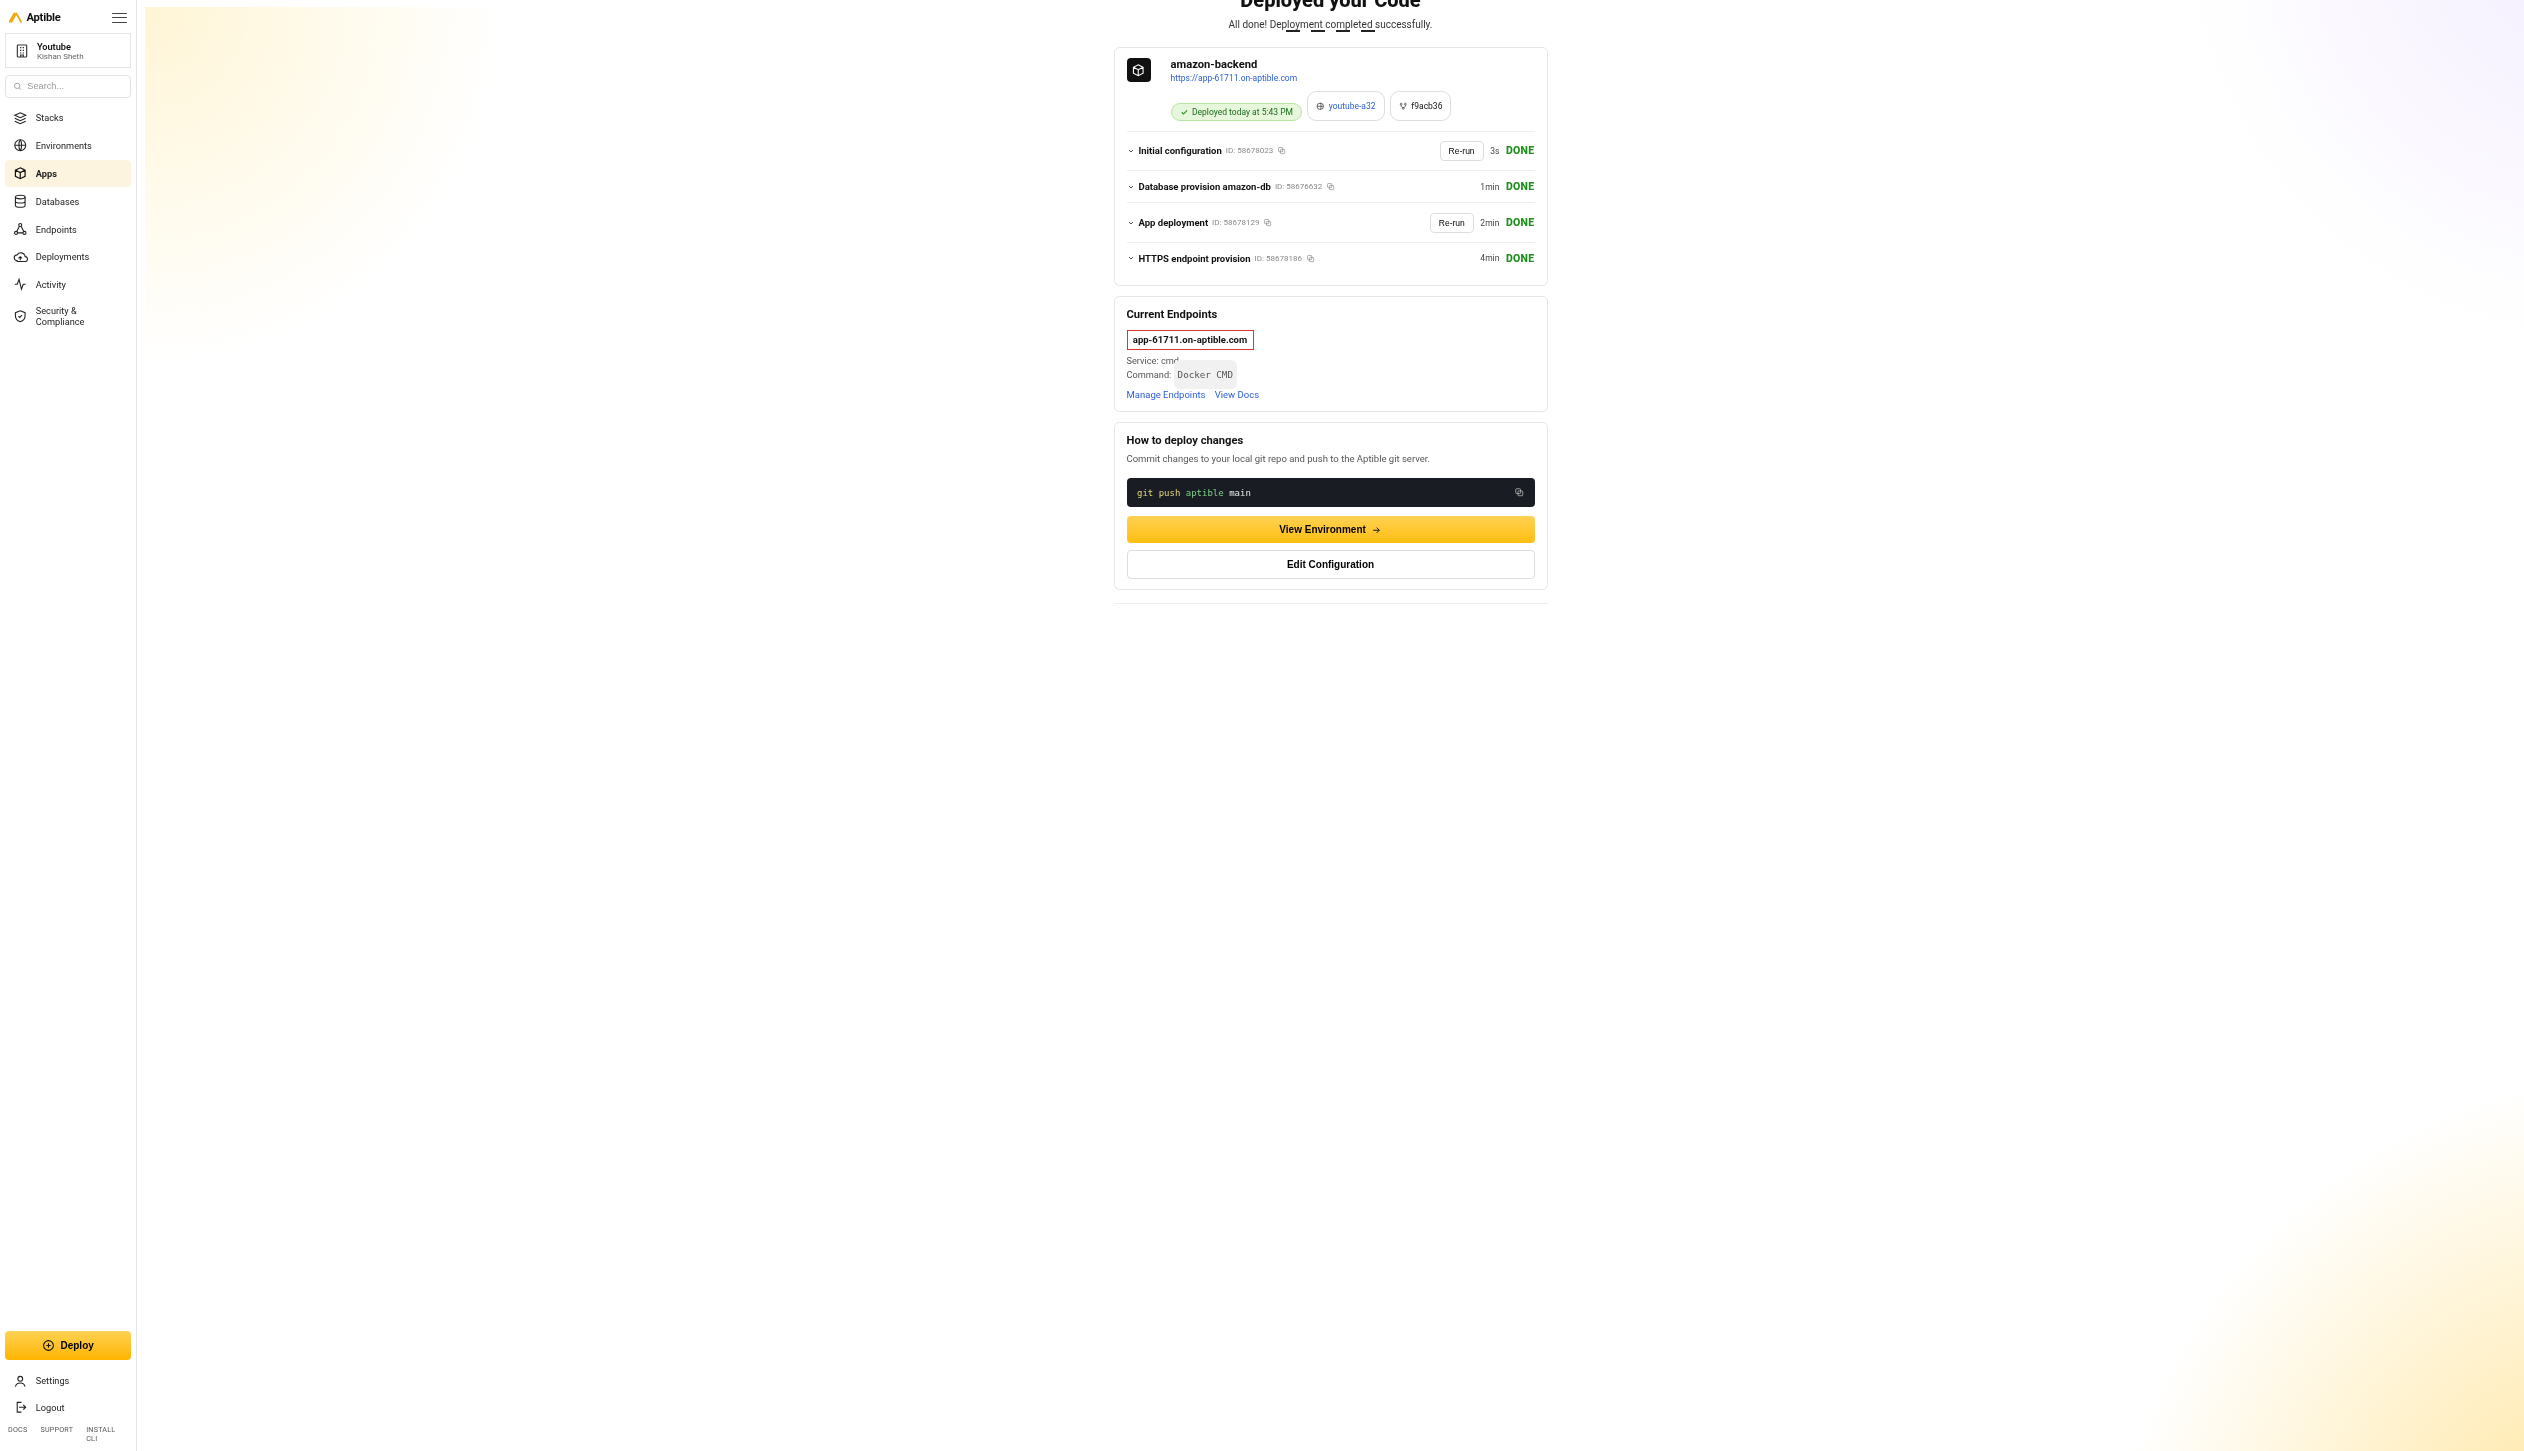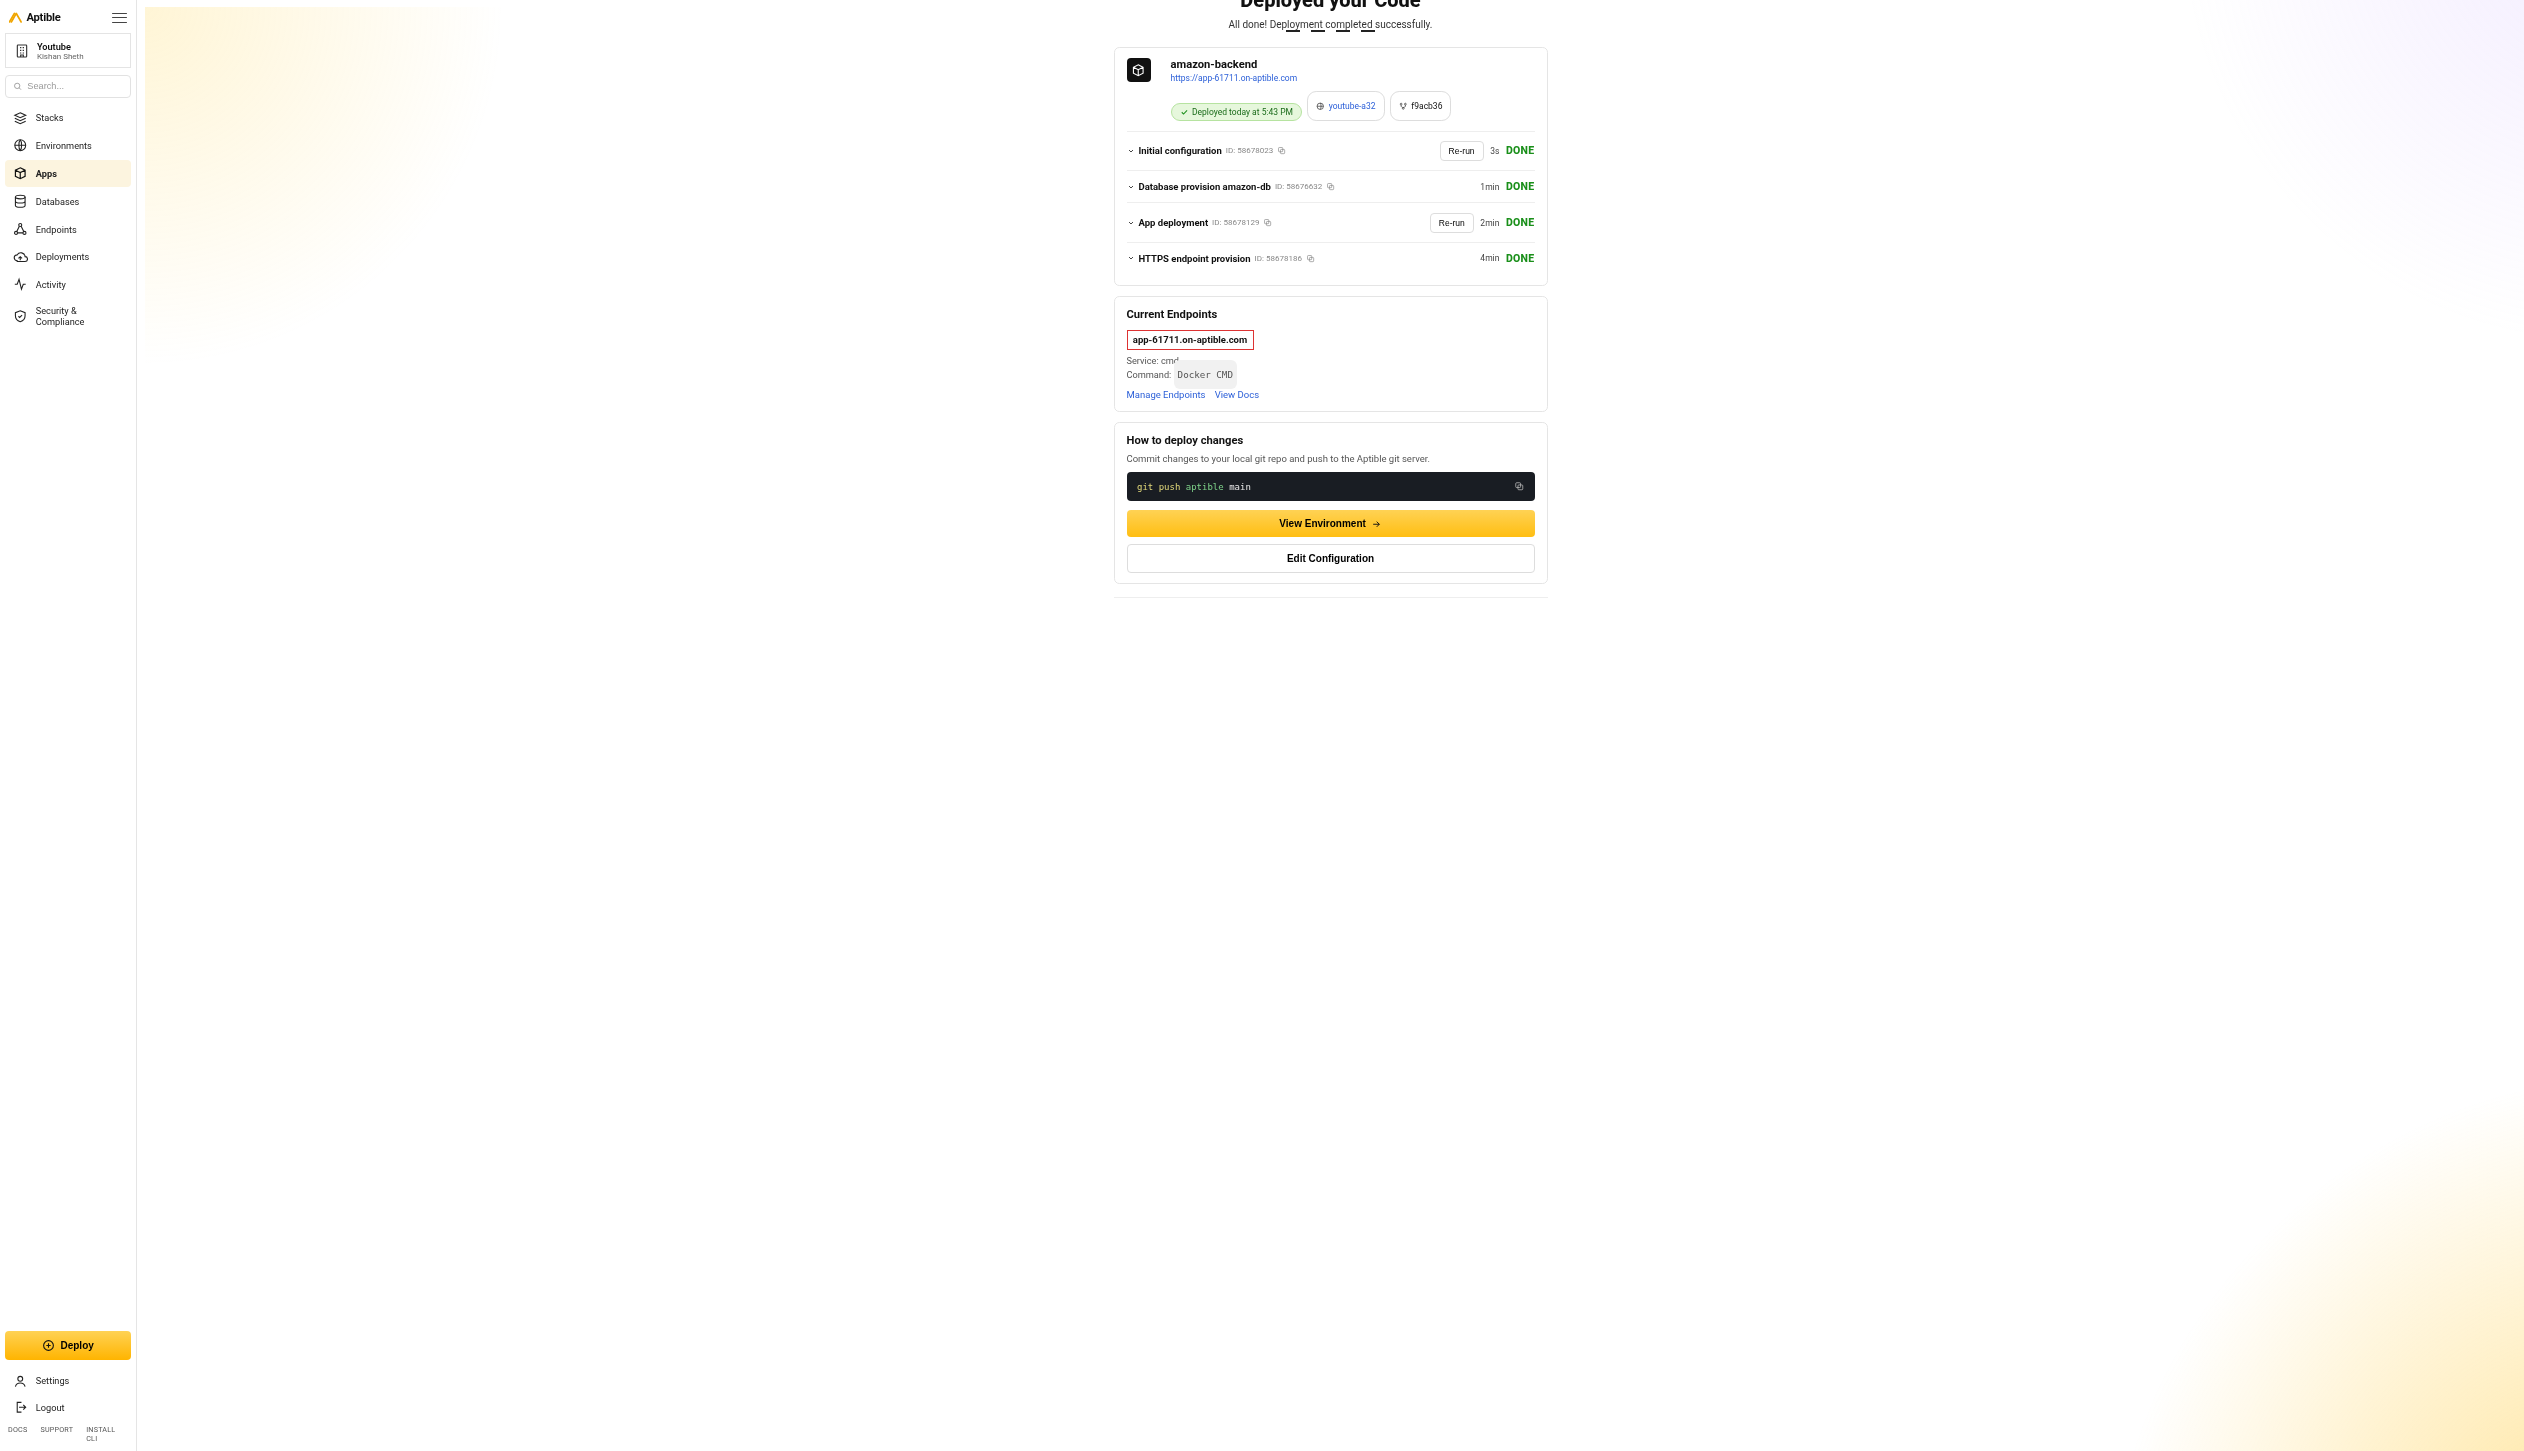--- a/index.html
+++ b/index.html
@@ -217,21 +217,21 @@
 }
 .endpoint-text { font-weight: 700; font-size: 9.5px; }
 .kv { color: #555; font-size: 9.2px; margin-top: 2.6px; }
 .code-inline {
   font-family: ui-monospace, Menlo, Consolas, monospace;
   background: #f1f1f1; padding: 9px 4px; border-radius: 6px; text-align: center;
 }
 .card-links { margin-top: 9.2px; display: flex; gap: 9.2px; }
 .card-links a { color: #2b5fd8; text-decoration: none; font-size: 9.5px; }
 
-.howto-sub { color: #555; font-size: 9.5px; margin-top: 2.6px; margin-bottom: 8px; }
+.howto-sub { color: #555; font-size: 9.5px; margin-top: 2.6px; margin-bottom: 14px; }
 .code-block {
   background: #191d23; color: #ddd;
   border-radius: 4px;
   padding: 9.2px 10.5px;
   font-family: ui-monospace, Menlo, Consolas, monospace;
   font-size: 9px;
   display: flex; justify-content: space-between; align-items: center;
 }
 .code-block .tok-y { color: #e2d97a; }
 .code-block .tok-g { color: #7fd38a; }

